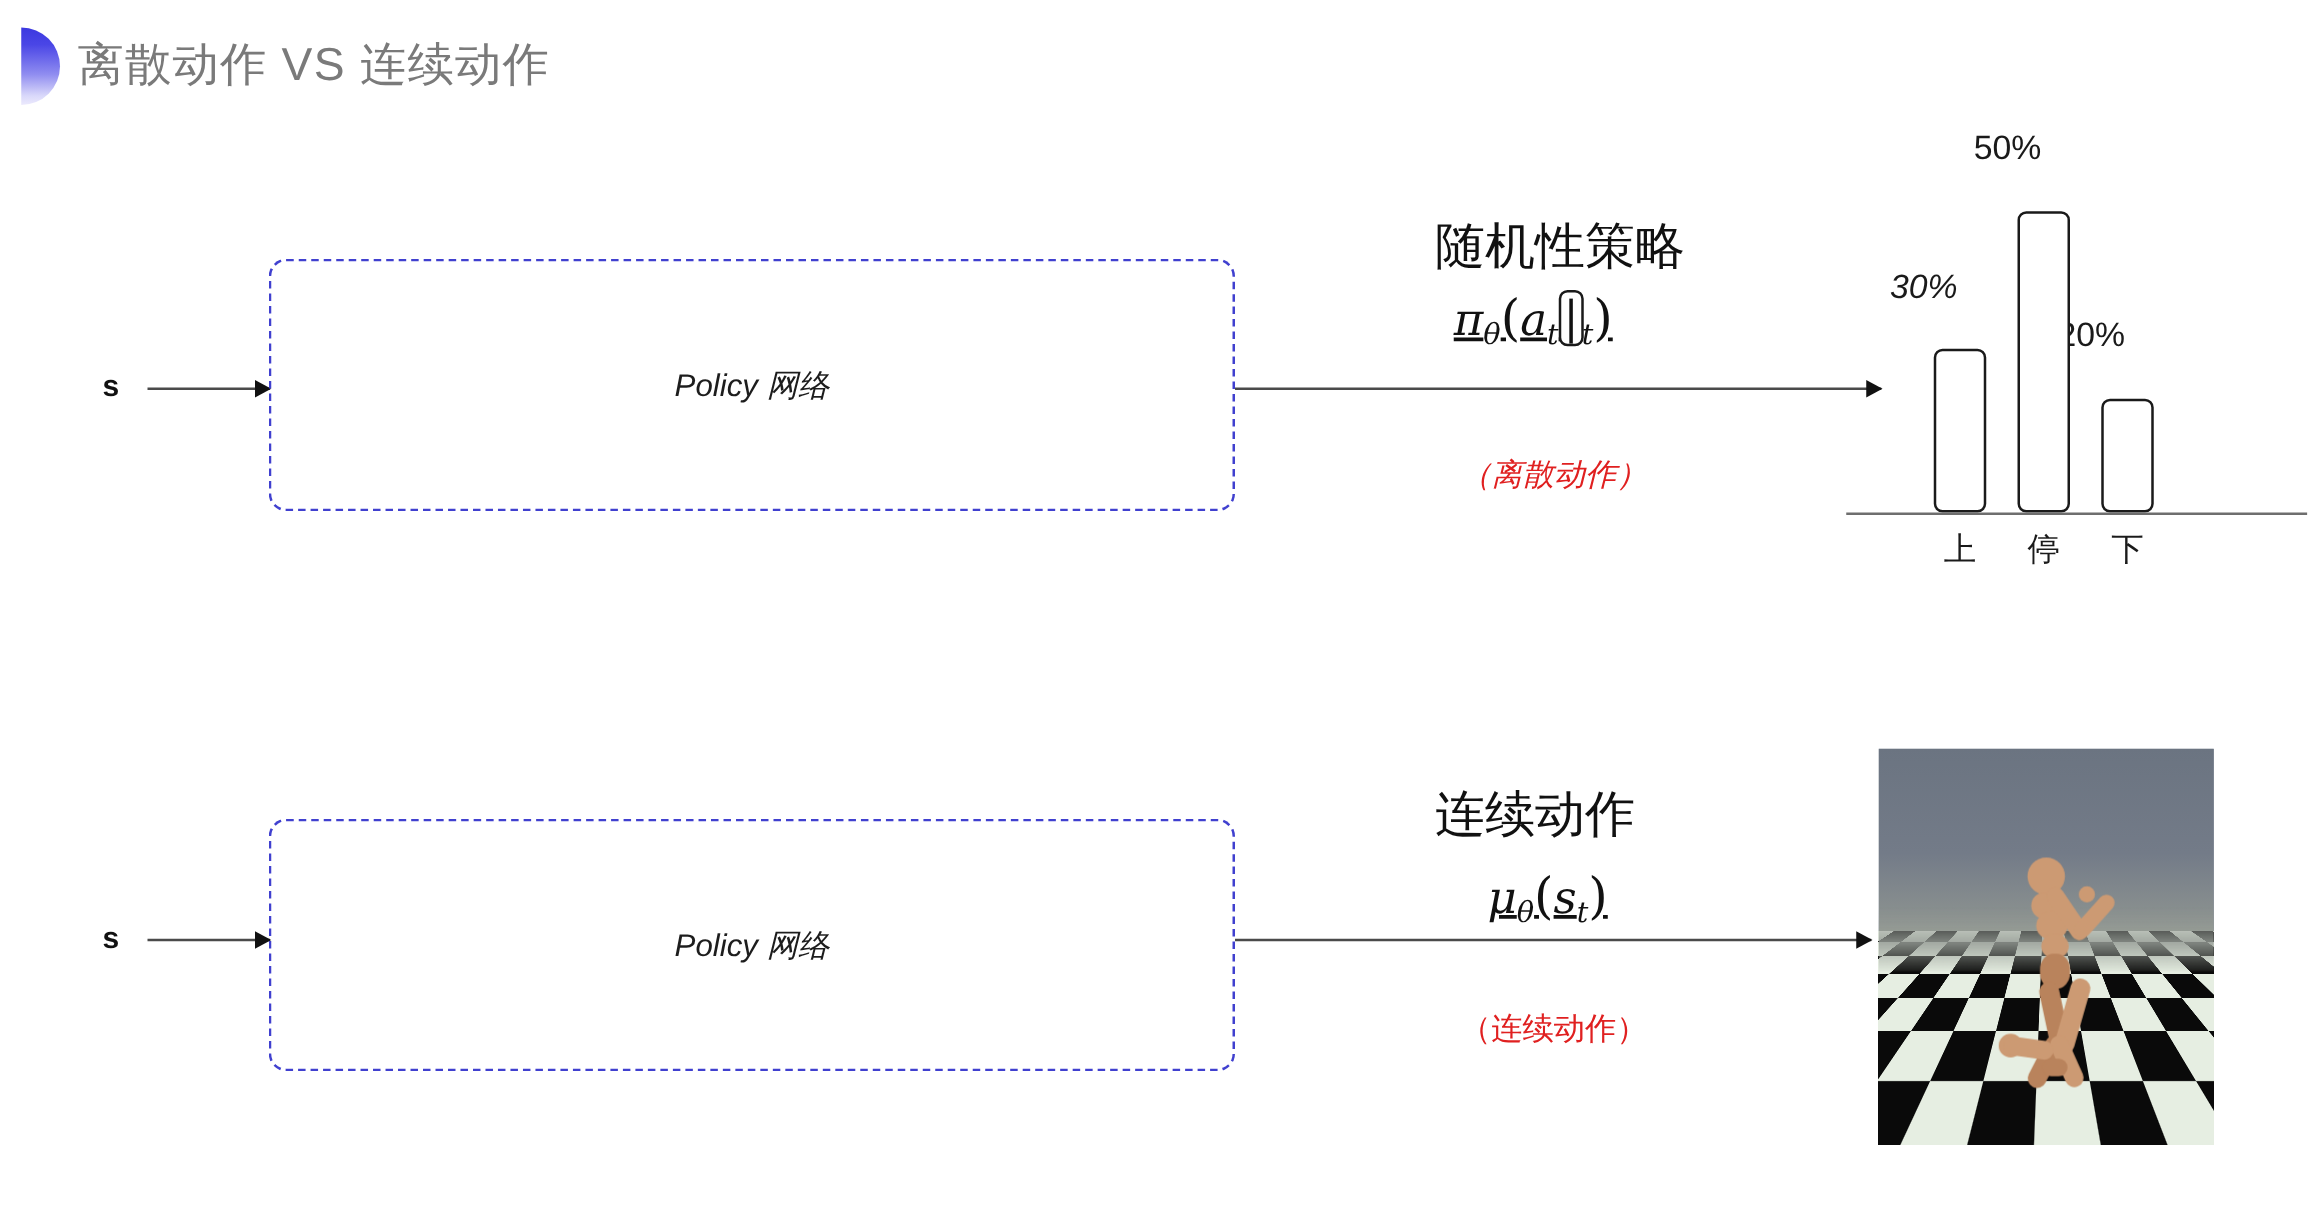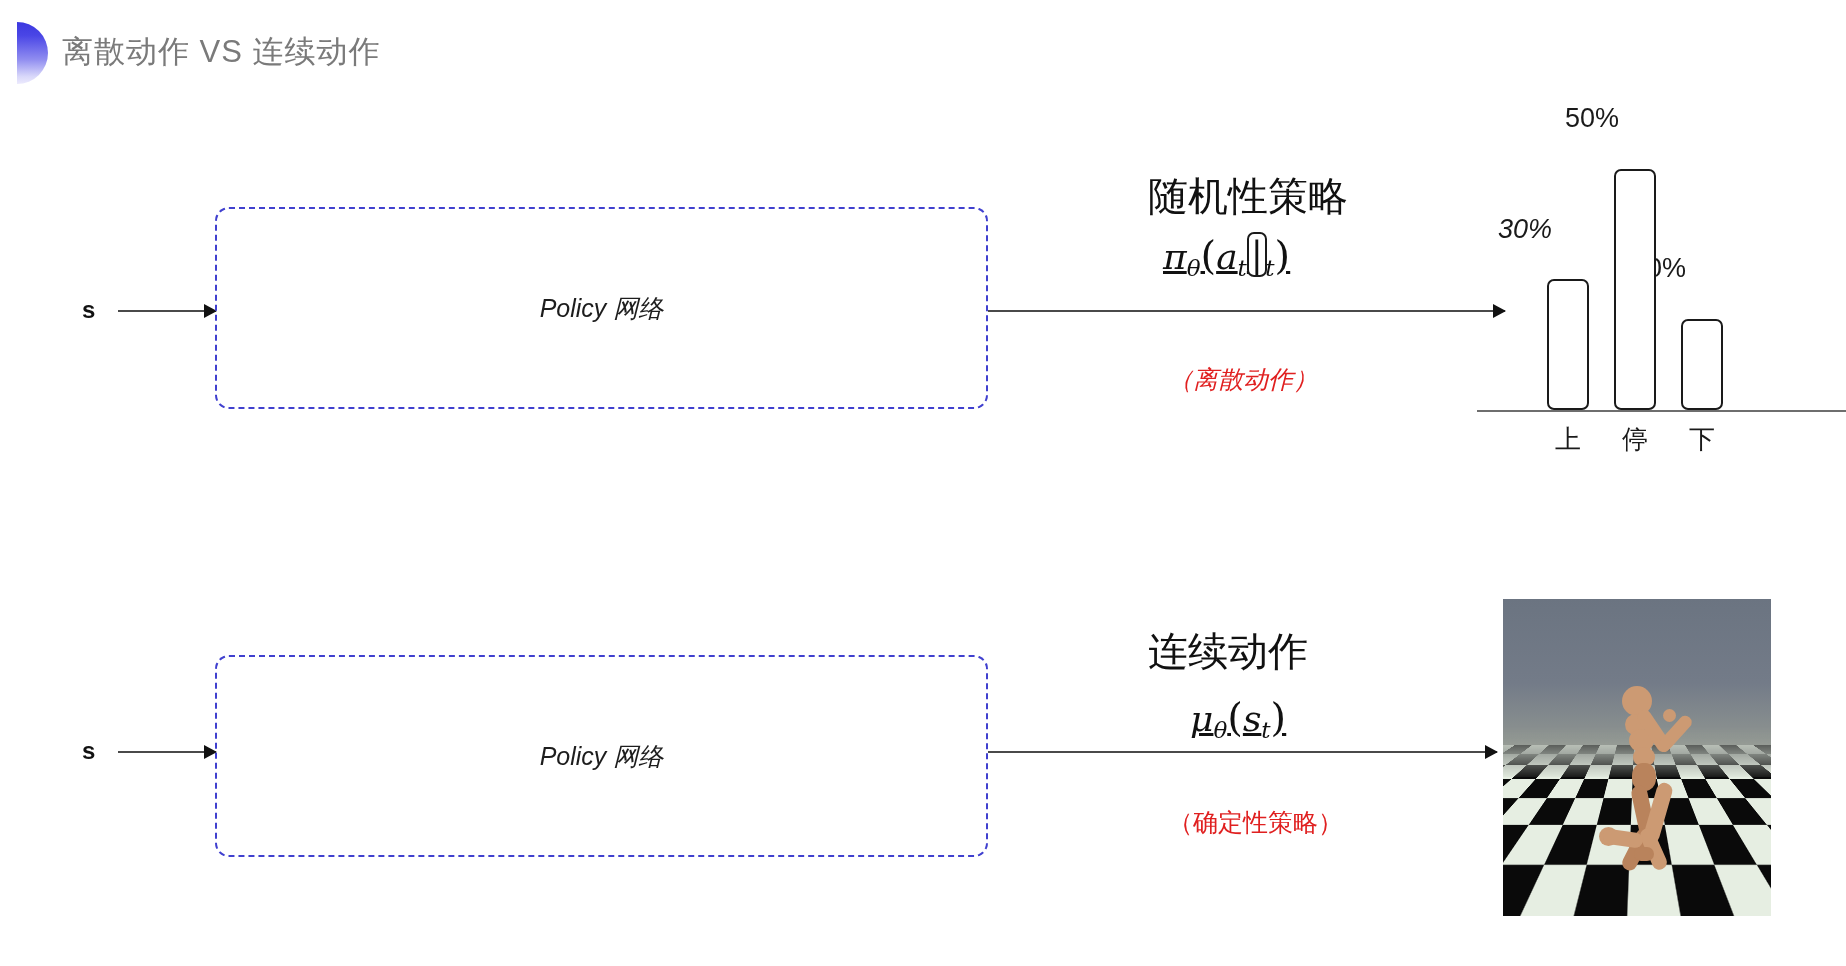--- a/index.html
+++ b/index.html
@@ -26,21 +26,21 @@
     width: 31px;
     height: 62px;
     border-top-right-radius: 31px 31px;
     border-bottom-right-radius: 31px 31px;
     background: linear-gradient(180deg, #3b38e0 0%, #4a46e6 22%, #8f8cf0 60%, #d9d8fa 88%, #eceafd 100%);
   }
   .slide-title {
     position: absolute;
     left: 62px;
     top: 21px;
-    font-size: 31px;
+    font-size: 37px;
     line-height: 62px;
     letter-spacing: 1px;
     color: #7a7a7a;
     white-space: nowrap;
     font-weight: 400;
   }
 
   
   .policy-box {
     position: absolute;
@@ -138,21 +138,21 @@
     position: absolute;
     box-sizing: border-box;
     border: 2.5px solid #1a1a1a;
     border-radius: 7px;
     background: #ffffff;
   }
   .bar-value {
     position: absolute;
     font-size: 27px;
     color: #1a1a1a;
-    text-align: left;
+    text-align: center;
     white-space: nowrap;
   }
   .bar-cat {
     position: absolute;
     font-size: 26px;
     color: #1a1a1a;
     text-align: center;
     white-space: nowrap;
   }
 
@@ -255,21 +255,21 @@
   </div>
 
   <div class="arrow" style="left:988px; top:751px; width:509px;"></div>
 
   <div class="policy-kind" style="left:1148px; top:624px;">连续动作</div>
 
   <div class="policy-formula" style="left:1190px; top:694px;">
     <span>μ</span><span class="sub">θ</span><span class="paren">(</span><span>s</span><span class="sub">t</span><span class="paren">)</span>
   </div>
 
-  <div class="action-kind" style="left:1168px; top:806px;">（确定性策略）</div>
+  <div class="action-kind" style="left:1168px; top:806px;">（连续动作）</div>
 
   <div class="sim-frame" style="left:1503px; top:599px; width:268px; height:317px;">
     <div class="sim-sky"></div>
     <div class="sim-floor"></div>
     <div class="sim-haze"></div>
     <div class="sim-glare"></div>
 
     <div class="hum" style="left:119px; top:87px; width:30px; height:30px;"></div>
     <div class="hum" style="left:122px; top:115px; width:21px; height:21px;"></div>
     <div class="hum" style="left:126px; top:130px; width:25px; height:23px;"></div>

